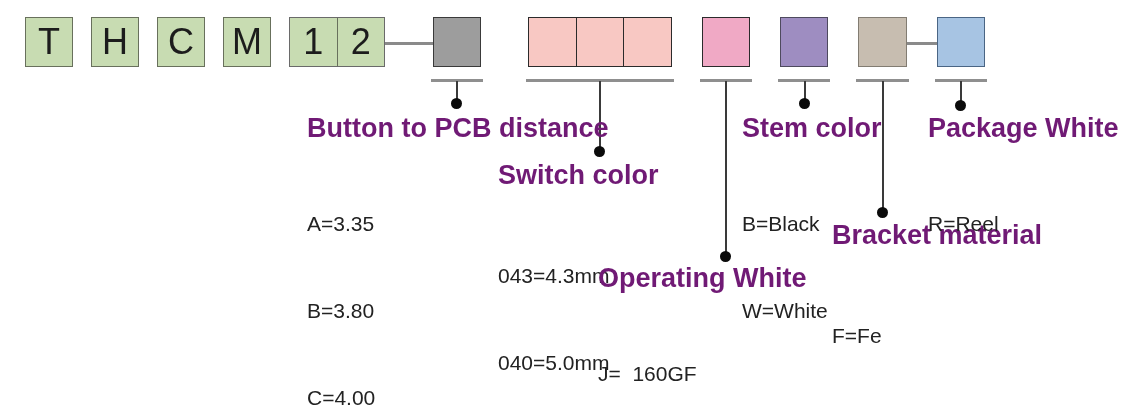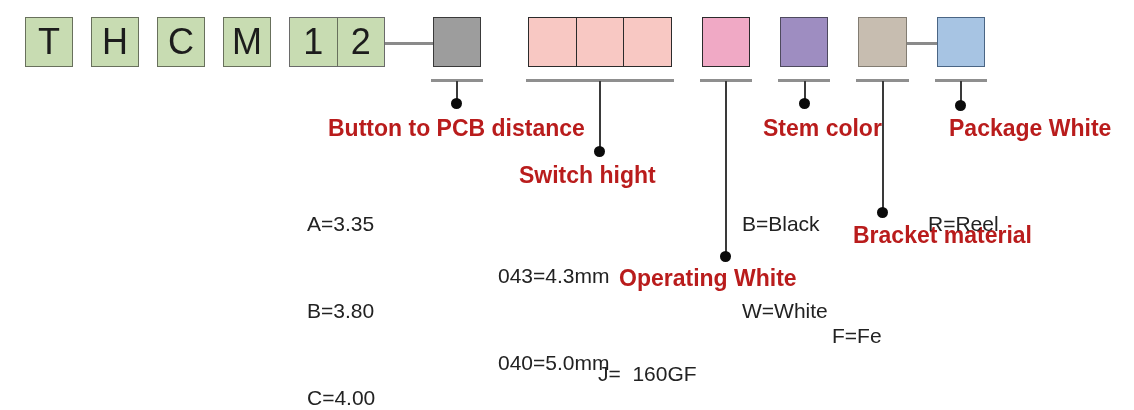--- a/index.html
+++ b/index.html
@@ -27,22 +27,22 @@
   }
   .pair .cell-l { border-right:1.5px solid #68705c; }
   .triple { width:144px; display:flex; border-color:#2b2b2b; }
   .triple .cell { flex:1 1 33.3%; }
   .triple .cell-a, .triple .cell-b { border-right:1.5px solid #2b2b2b; }
   .hline { position:absolute; top:42px; height:3px; background:#8a8a8a; }
   .ul { position:absolute; top:79px; height:3px; background:#8f8f8f; }
   .vline { position:absolute; width:1.5px; background:#3a3a3a; }
   .dot { position:absolute; width:11px; height:11px; border-radius:50%; background:#0b0b0b; }
   .callout-title {
-    position:absolute; font-size:23px; font-weight:bold; line-height:22px;
-    white-space:nowrap; color:#b91c1c;margin-left:21px;
+    position:absolute; font-size:27px; font-weight:bold; line-height:22px;
+    white-space:nowrap; color:#701a75;
   }
   .callout-values {
     position:absolute; font-size:21px; line-height:29px;
     white-space:pre; color:#222222;
   }
 </style>
 </head>
 <body>
 
 <div class="canvas">
@@ -106,21 +106,21 @@
   <div class="dot" style="left:877px; top:207px"></div>
   <div class="dot" style="left:955px; top:100px"></div>
 
   <div class="callout-title" style="left:307px; top:117px">Button to PCB distance</div>
   <div class="callout-values" style="left:307px; top:151px">
     <div>A=3.35</div>
     <div>B=3.80</div>
     <div>C=4.00</div>
   </div>
 
-  <div class="callout-title" style="left:498px; top:164px">Switch hight</div>
+  <div class="callout-title" style="left:498px; top:164px">Switch color</div>
   <div class="callout-values" style="left:498px; top:203px">
     <div>043=4.3mm</div>
     <div>040=5.0mm</div>
   </div>
 
   <div class="callout-title" style="left:598px; top:267px">Operating White</div>
   <div class="callout-values" style="left:598px; top:301px">
     <div>J=  160GF</div>
     
     

